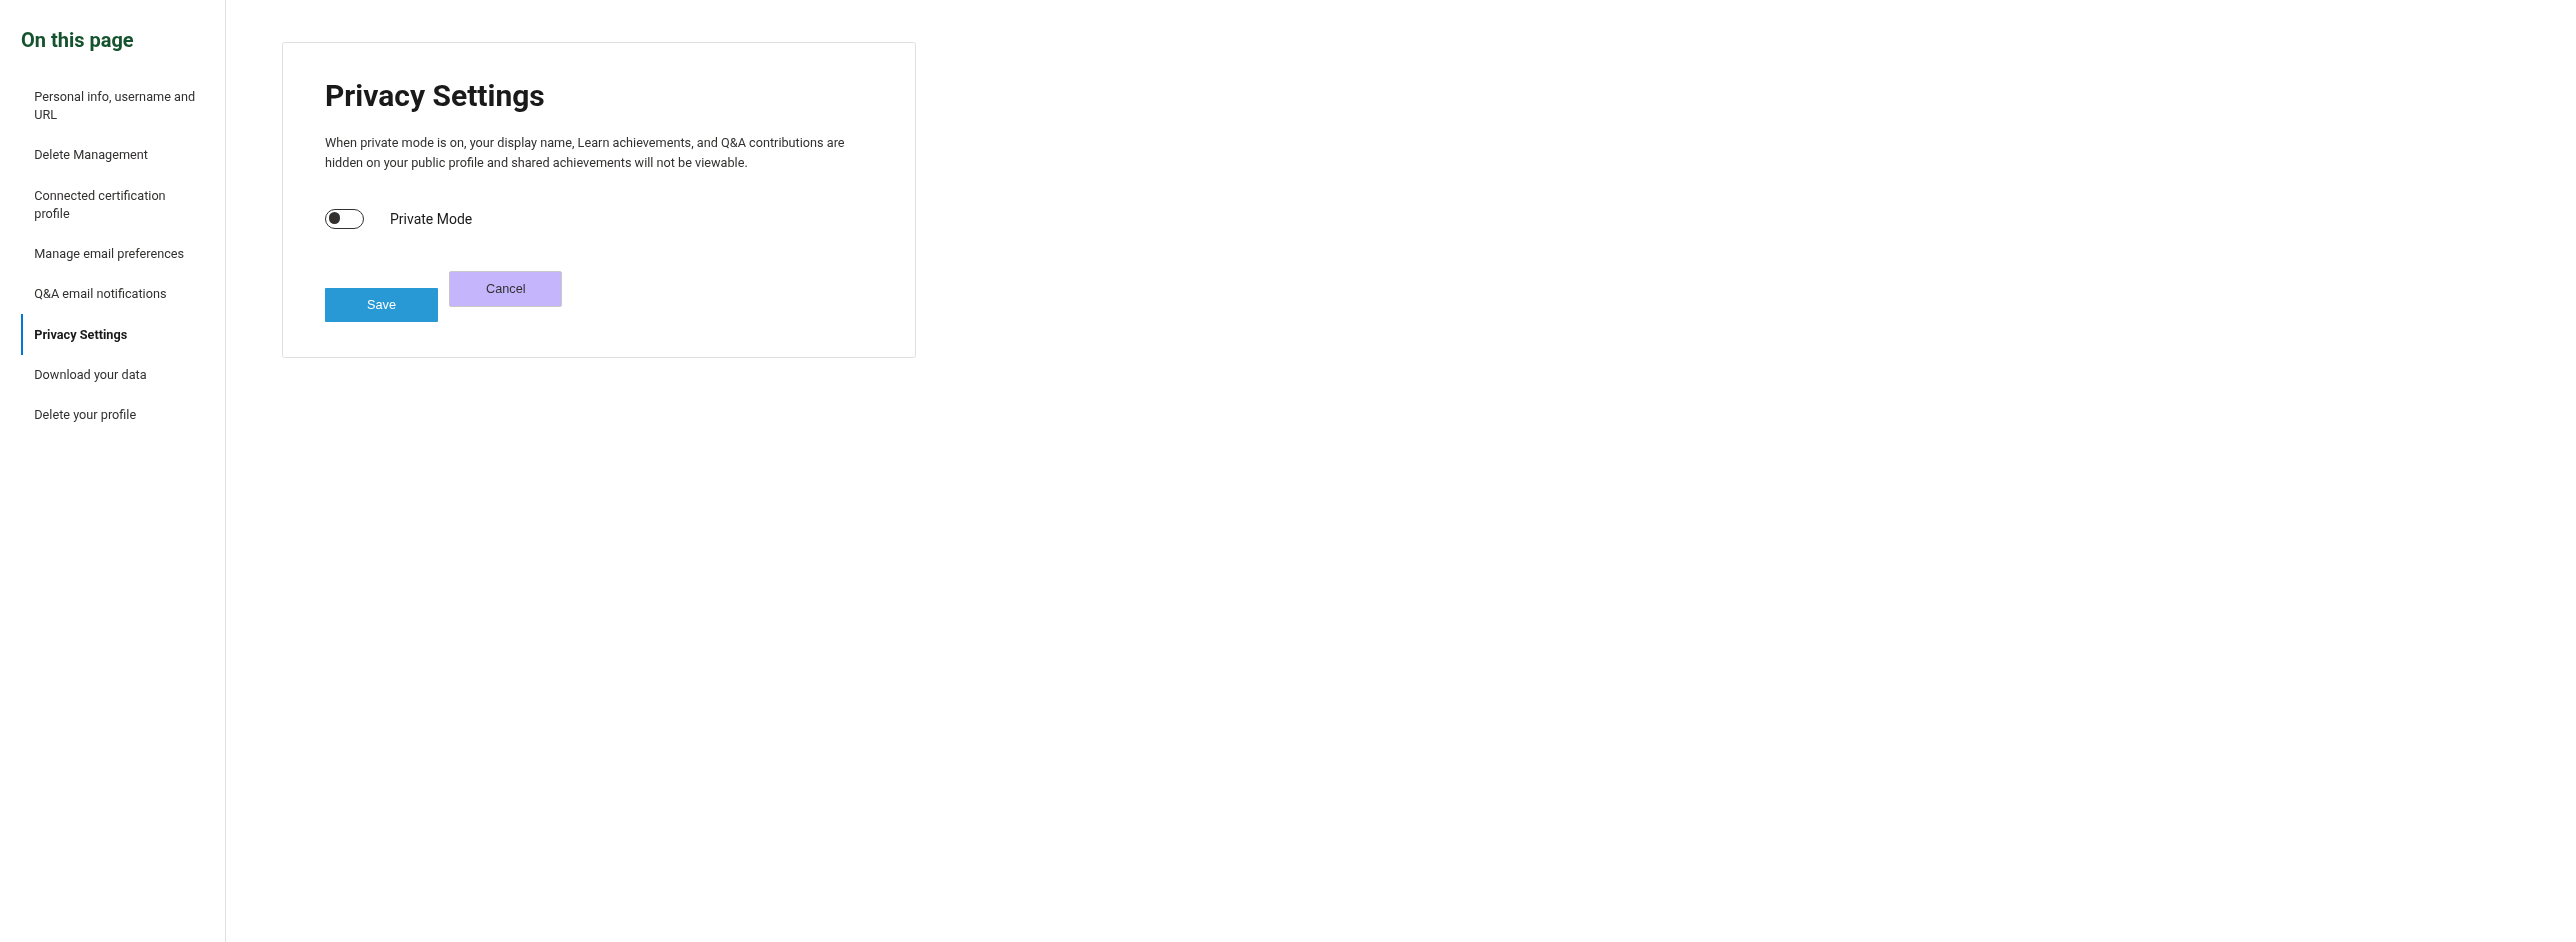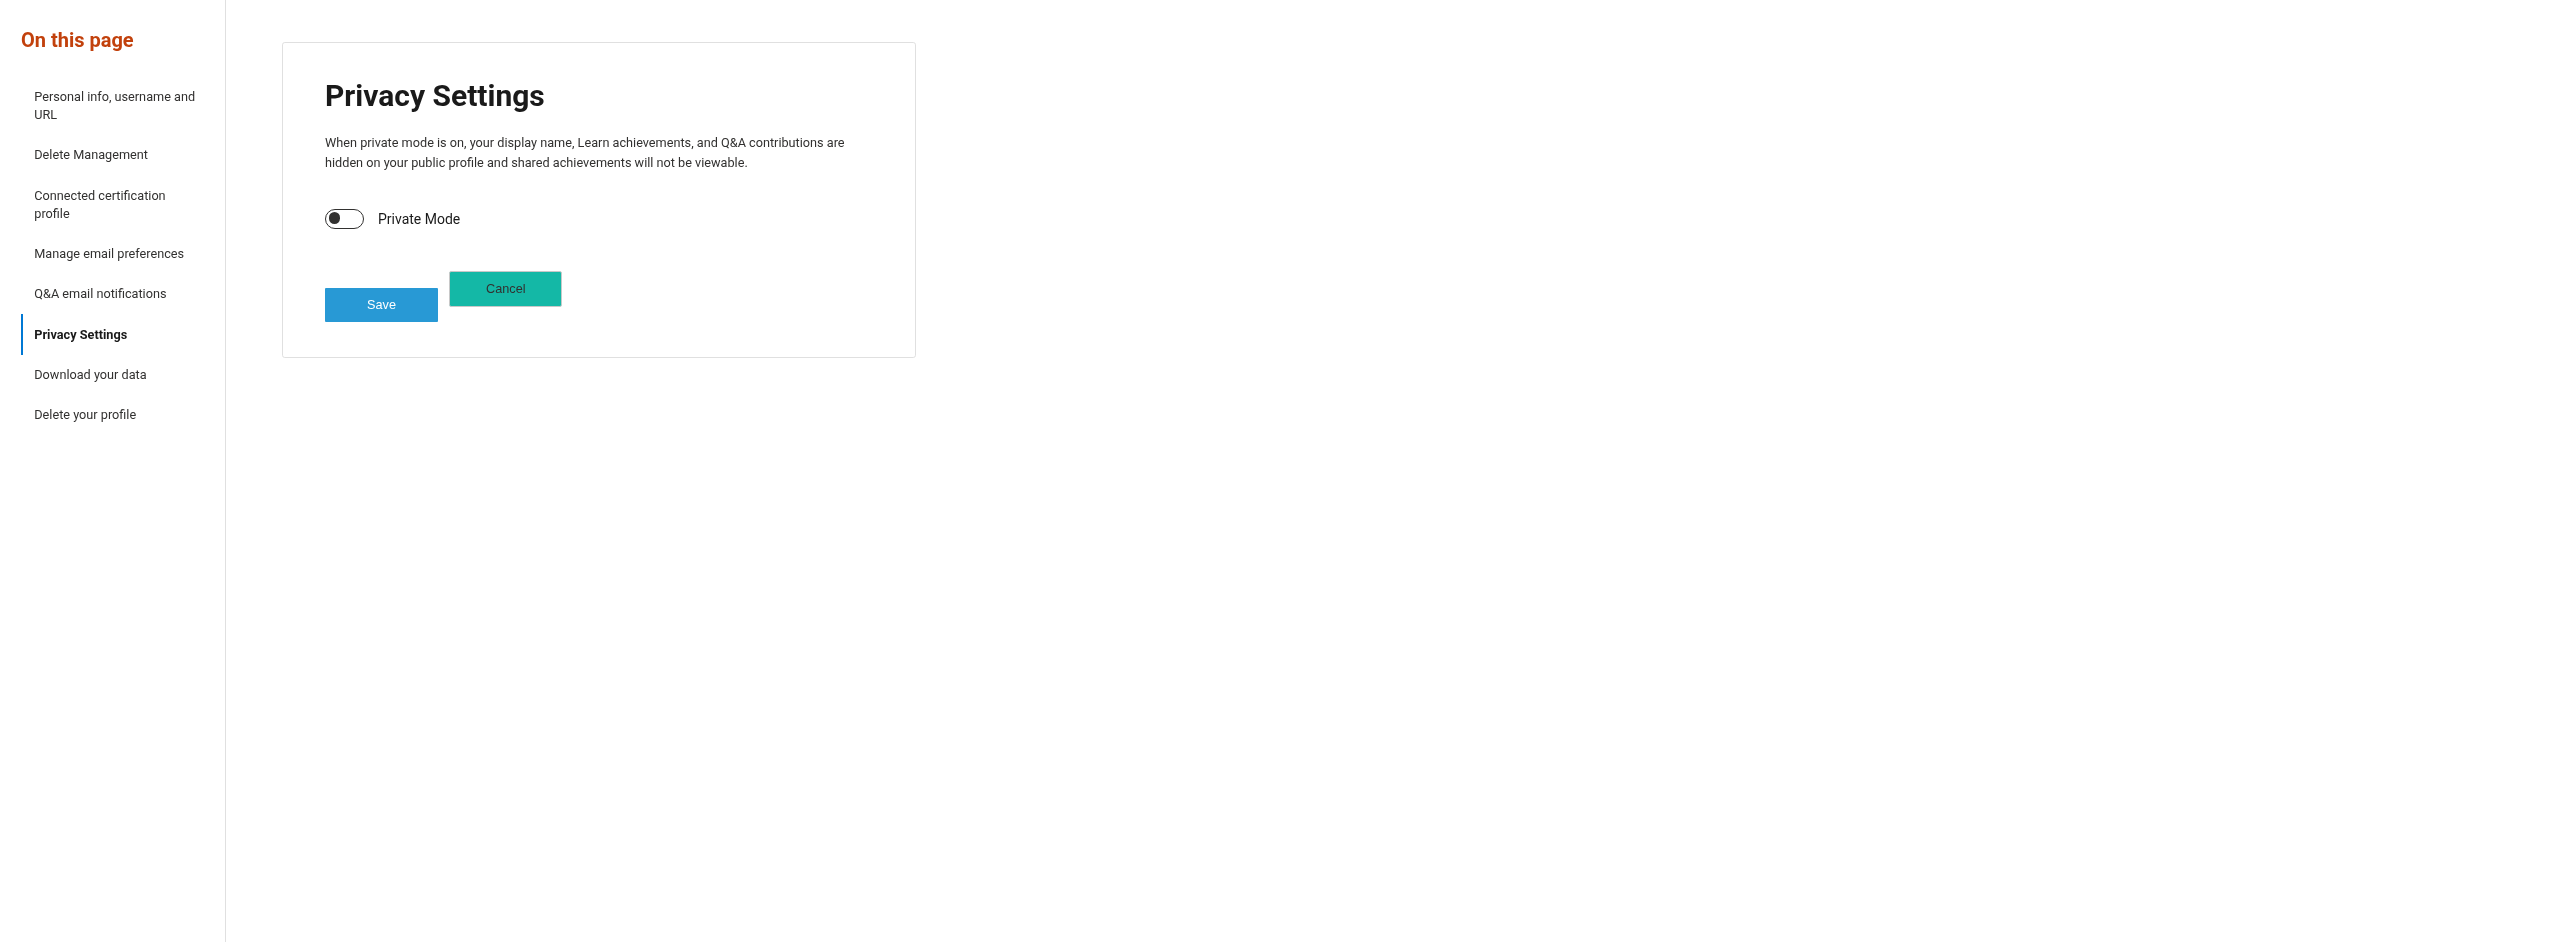--- a/index.html
+++ b/index.html
@@ -20,21 +20,21 @@
       width: 226px;
       min-width: 226px;
       padding: 28px 21px;
       background: #ffffff;
       border-right: 0.7px solid #e0e0e0;
     }
 
     .sidebar-title {
       font-size: 20px;
       font-weight: 700;
-      color: #c2410c;
+      color: #14532d;
       margin-bottom: 25px;
     }
 
     .sidebar-nav {
       display: flex;
       flex-direction: column;
       gap: 0;
     }
 
     .sidebar-item {
@@ -76,21 +76,21 @@
       font-size: 12.7px;
       color: #323130;
       line-height: 1.6;
       margin-bottom: 35px;
       max-width: 578px;
     }
 
     .toggle-row {
       display: flex;
       align-items: center;
-      gap: 14px;
+      gap: 26px;
       margin-bottom: 28px;
     }
 
     .toggle-switch {
       position: relative;
       width: 39px;
       height: 20px;
       cursor: pointer;
       flex-shrink: 0;
     }
@@ -140,21 +140,21 @@
       padding: 10px 28px;
       font-size: 12.7px;
       font-weight: 400;
       border-radius: 1px;
       cursor: pointer;
       min-width: 113px;
       margin-top: 31px;
     }
 
     .btn-cancel {
-      background: #14b8a6;
+      background: #c4b5fd;
       color: #323130;
       border: 0.7px solid #c8c8c8;
       padding: 10px 28px;
       font-size: 12.7px;
       font-weight: 400;
       border-radius: 2.1px;
       cursor: pointer;
       min-width: 113px;
     }
   </style>

